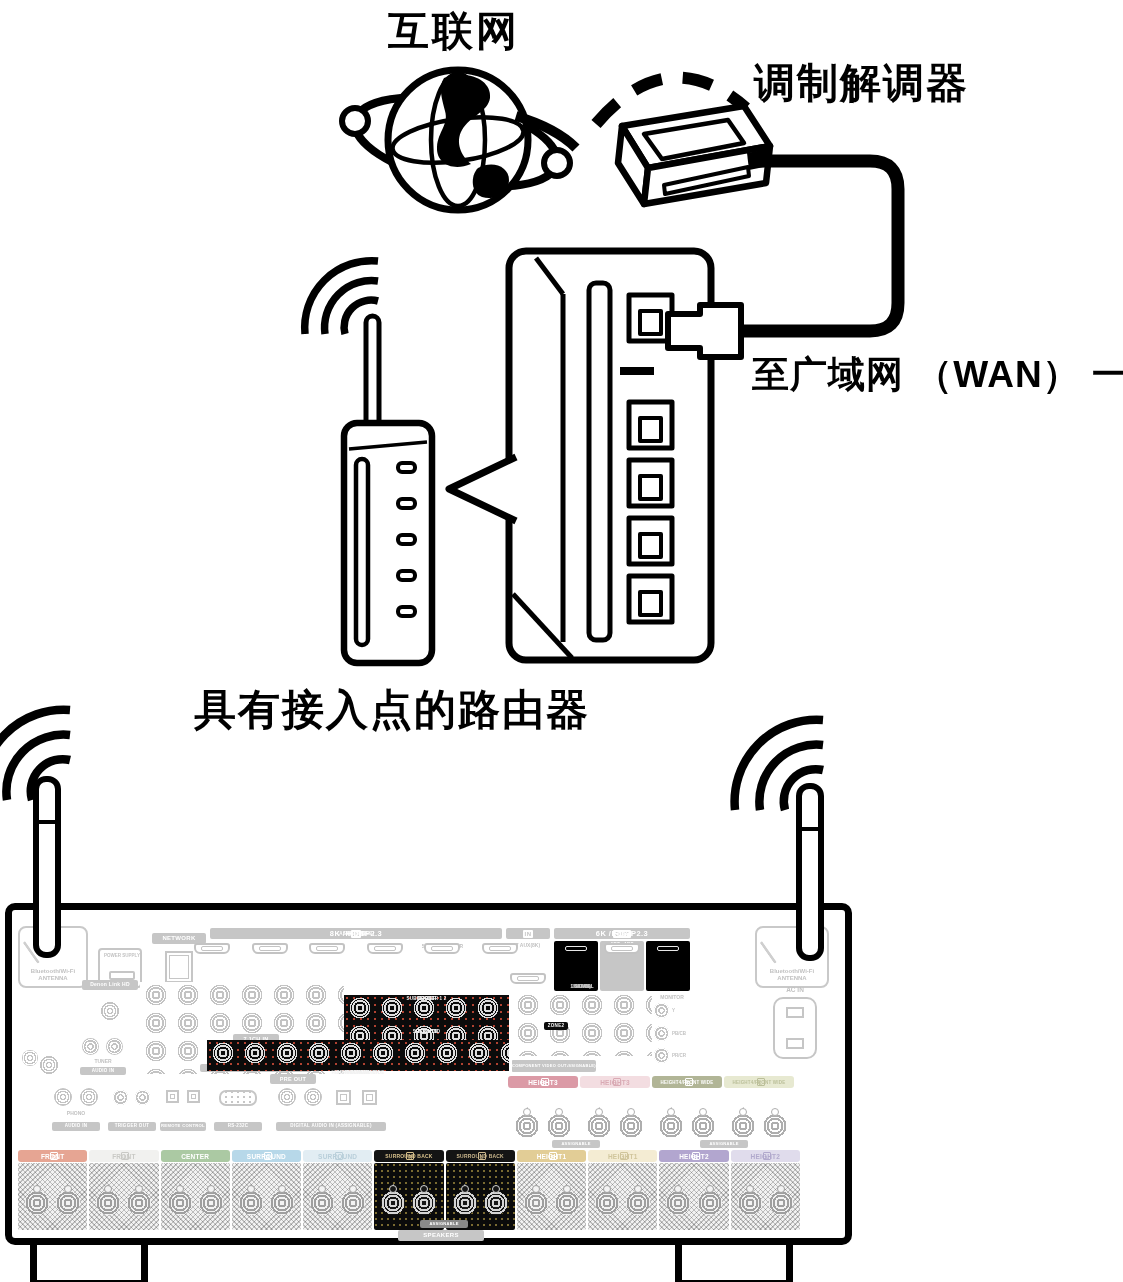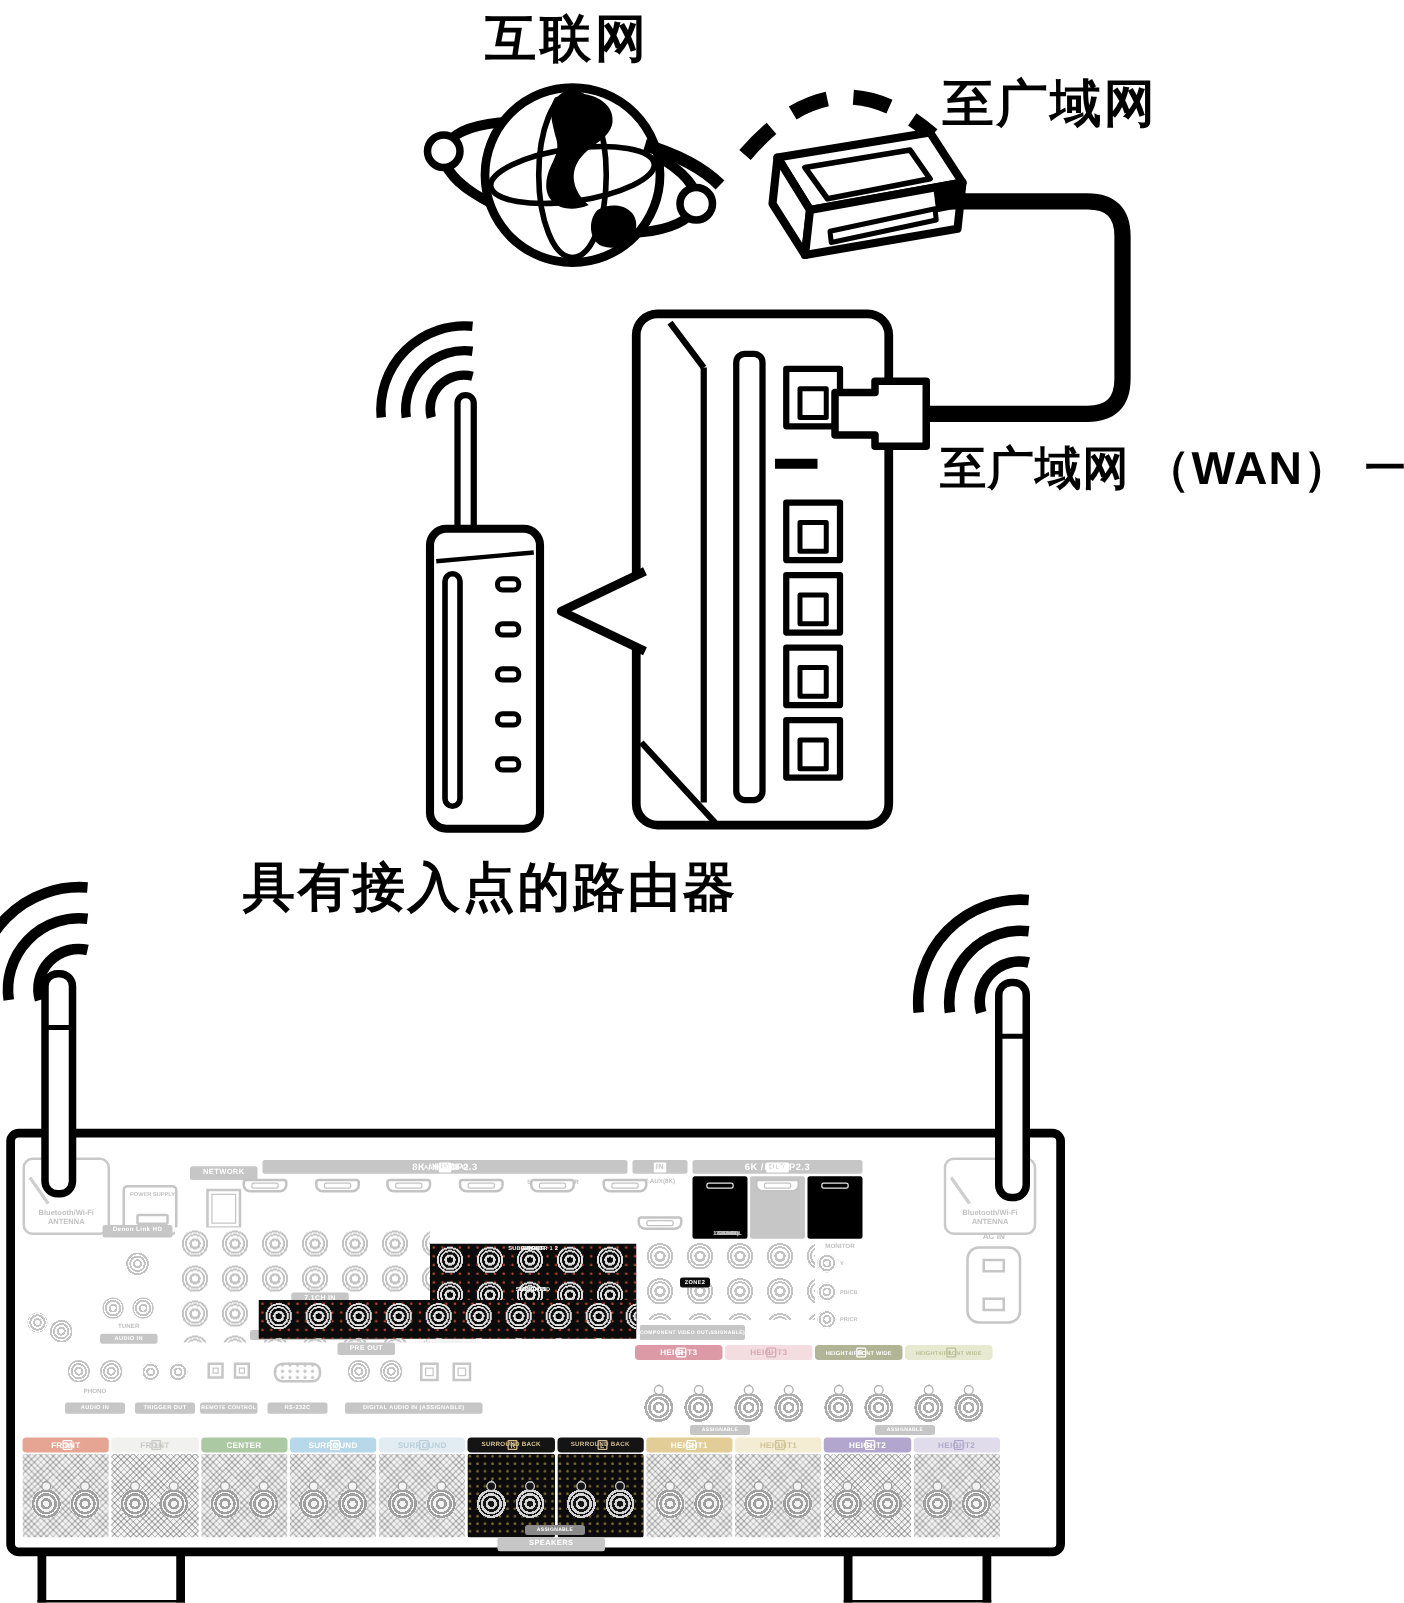--- a/index.html
+++ b/index.html
@@ -208,21 +208,21 @@
       <g stroke-width="8.5">
         <path d="M785,810 A32,32 0 0 1 823,770"></path>
         <path d="M760,810 A57,57 0 0 1 823,745"></path>
         <path d="M735,810 A82,82 0 0 1 823,720"></path>
       </g>
     </g>
   </g>
 </svg>
 
 <div class="cn-label" id="lbl-internet">互联网</div>
-<div class="cn-label" id="lbl-modem">至广域网</div>
+<div class="cn-label" id="lbl-modem">调制解调器</div>
 <div class="cn-label" id="lbl-wan">至广域网 （WAN） 一侧</div>
 <div class="cn-label" id="lbl-router">具有接入点的路由器</div>
 
 <div class="foot" style="left:30px;"></div>
 <div class="foot" style="left:675px;"></div>
 
 <div id="panel">
 
   <div class="antbox" style="left:6px;top:16px;width:70px;height:62px;">
     <span class="aicon"></span>

